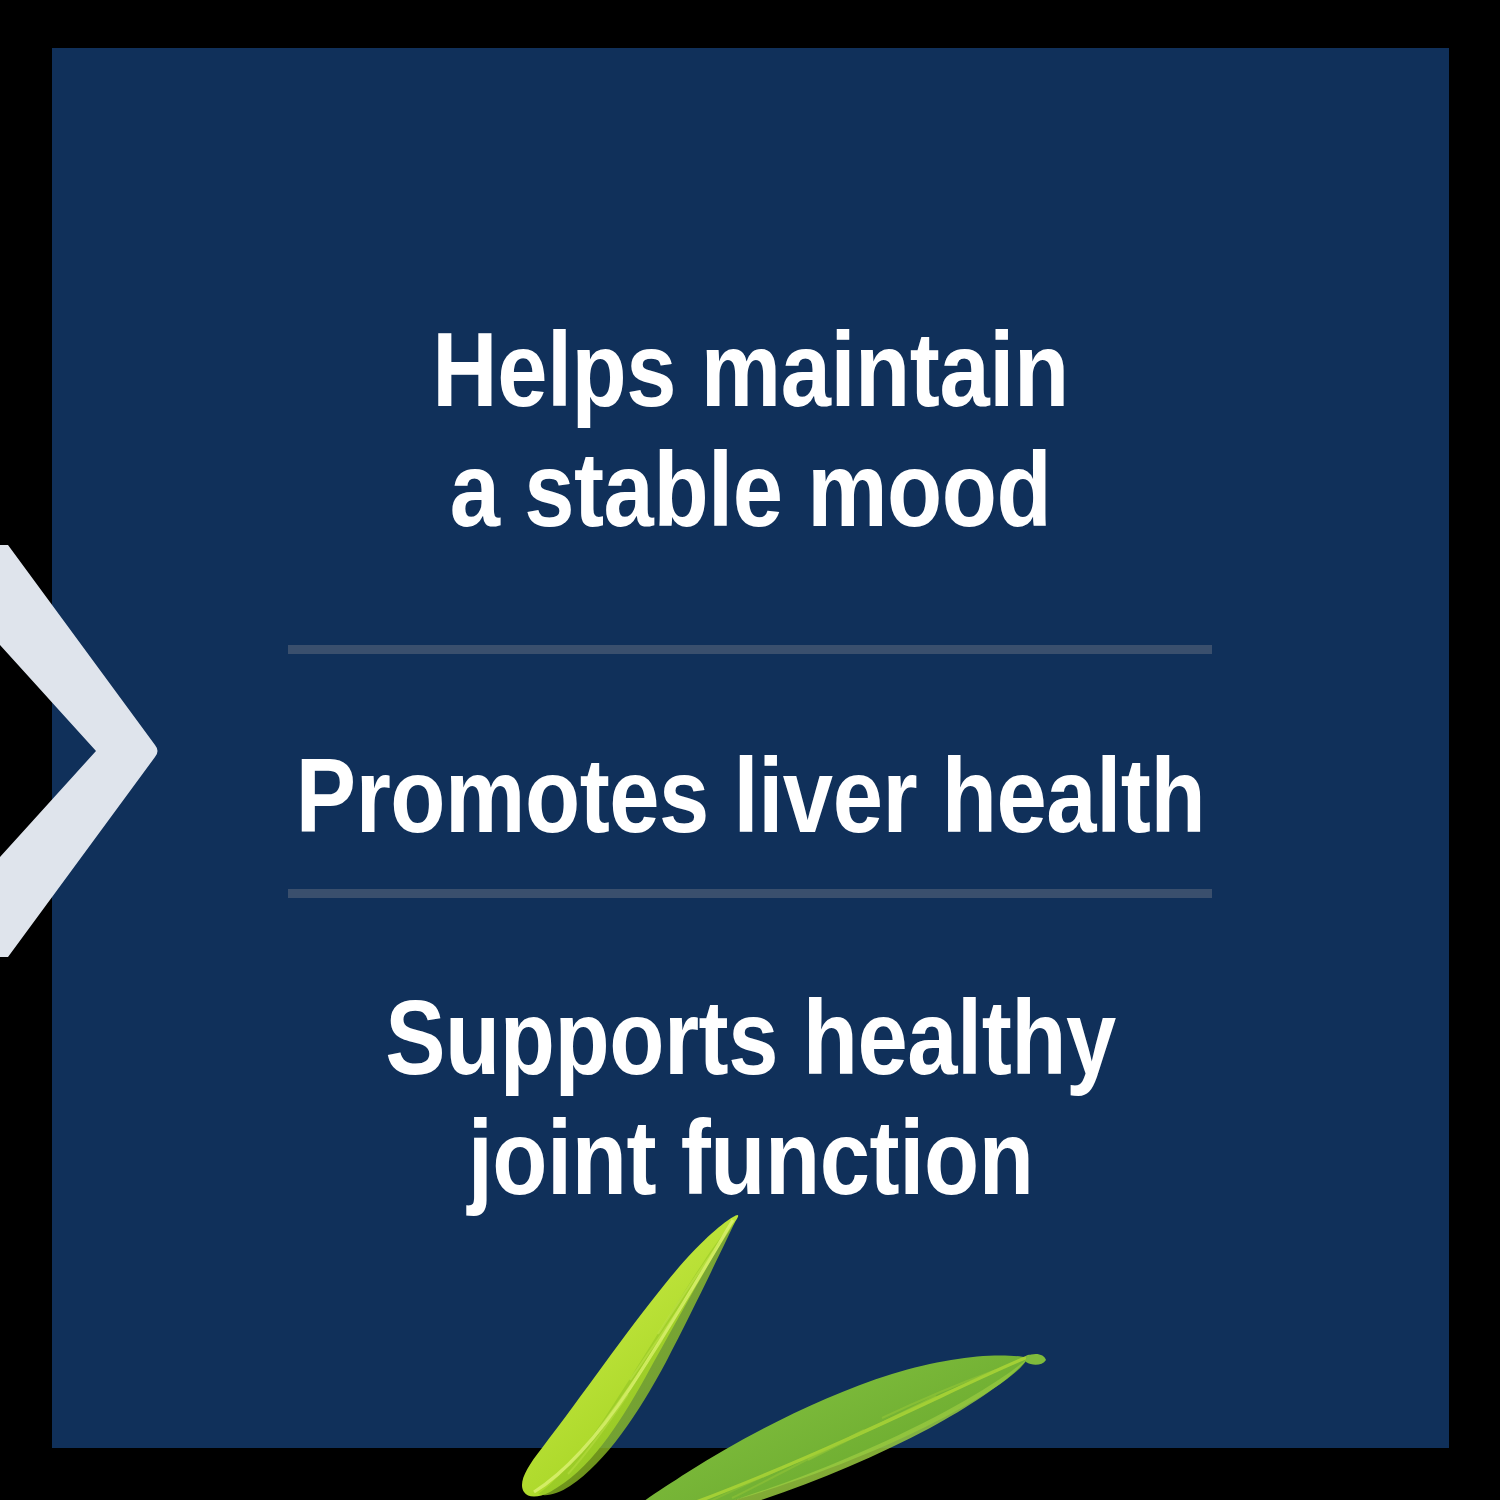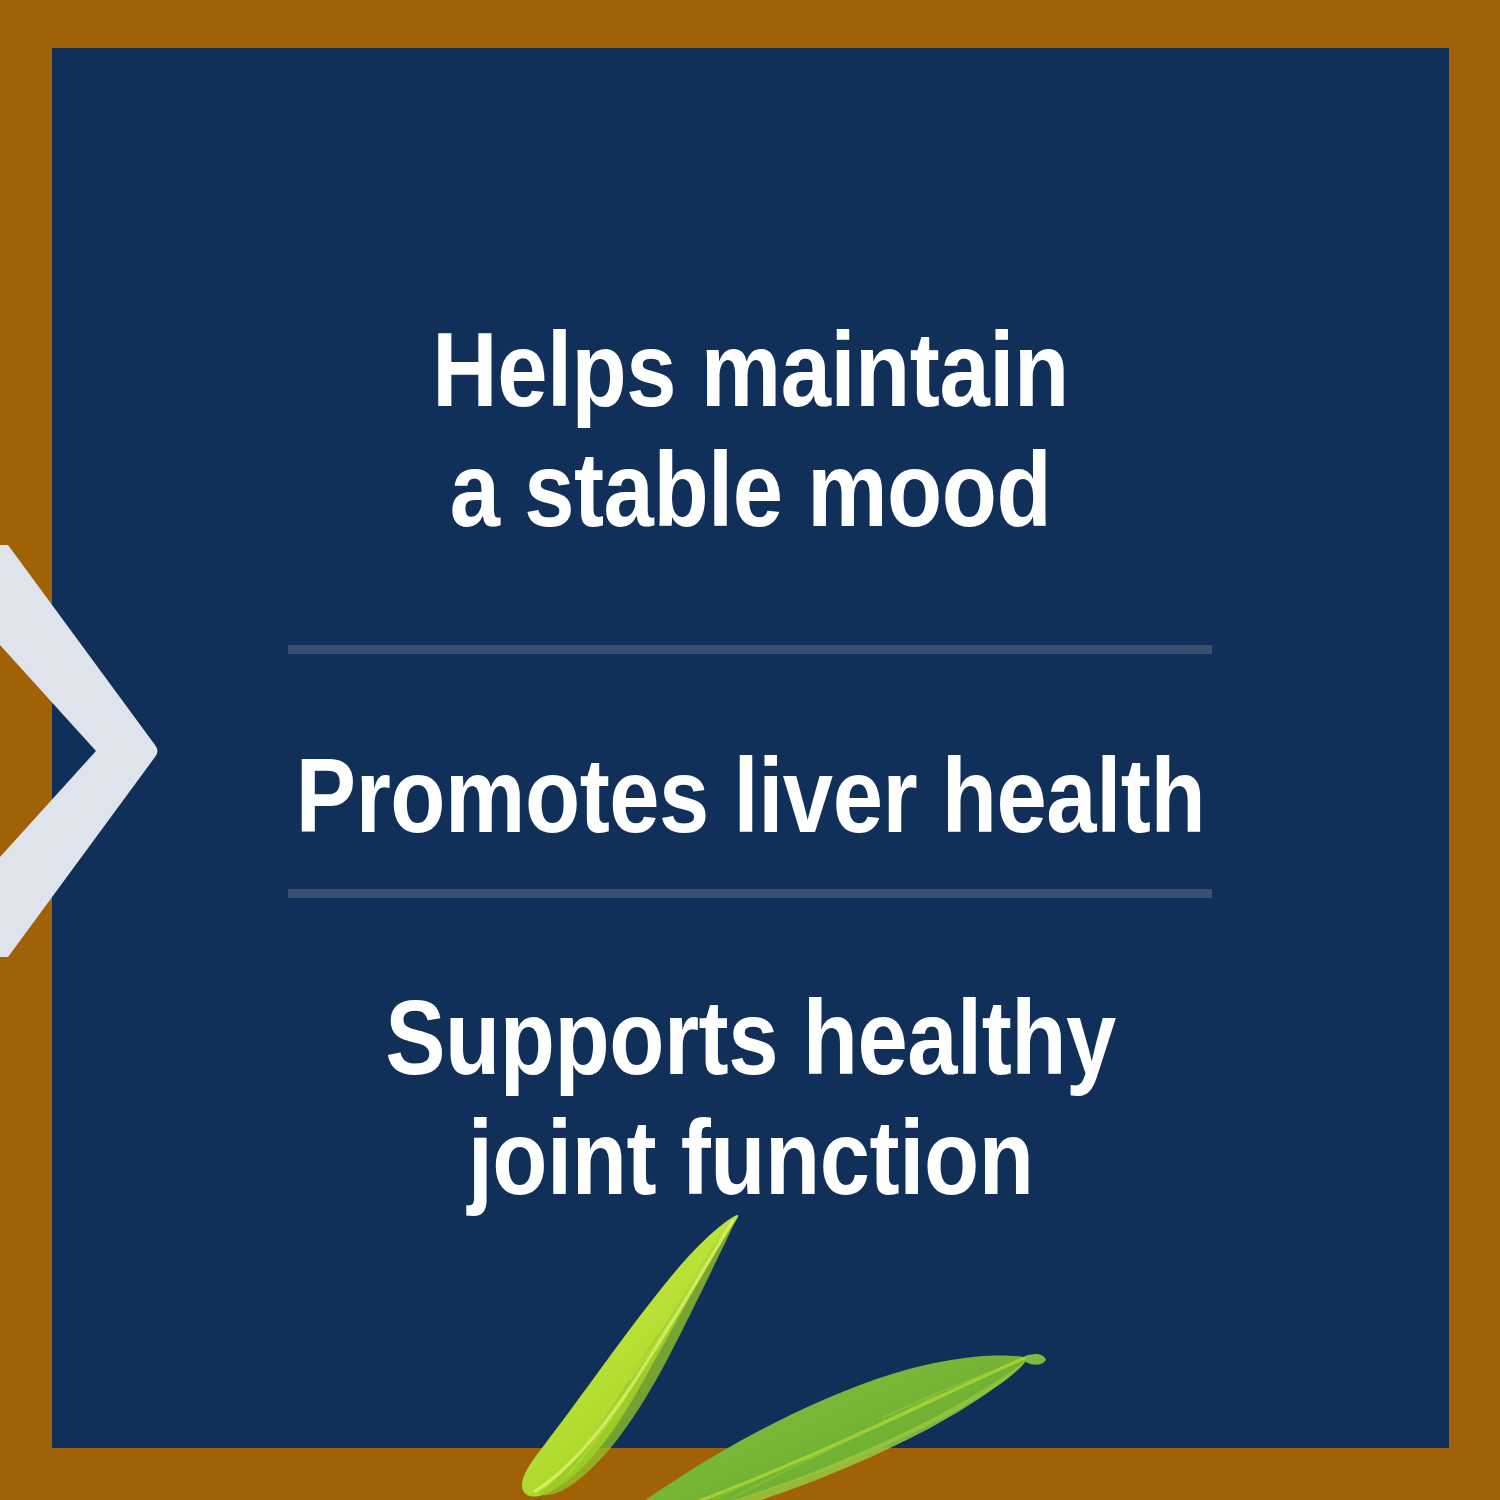--- a/index.html
+++ b/index.html
@@ -11,21 +11,21 @@
     height: 1500px;
     background: #dfe4ec;
     font-family: "Liberation Sans", sans-serif;
     overflow: hidden;
   }
 
   #stage {
     position: relative;
     width: 1500px;
     height: 1500px;
-    background: #a16207;
+    background: #000000;
   }
 
   
   #panel {
     position: absolute;
     left: 52px;
     top: 48px;
     width: 1397px;
     height: 1400px;
     background: #10305a;

